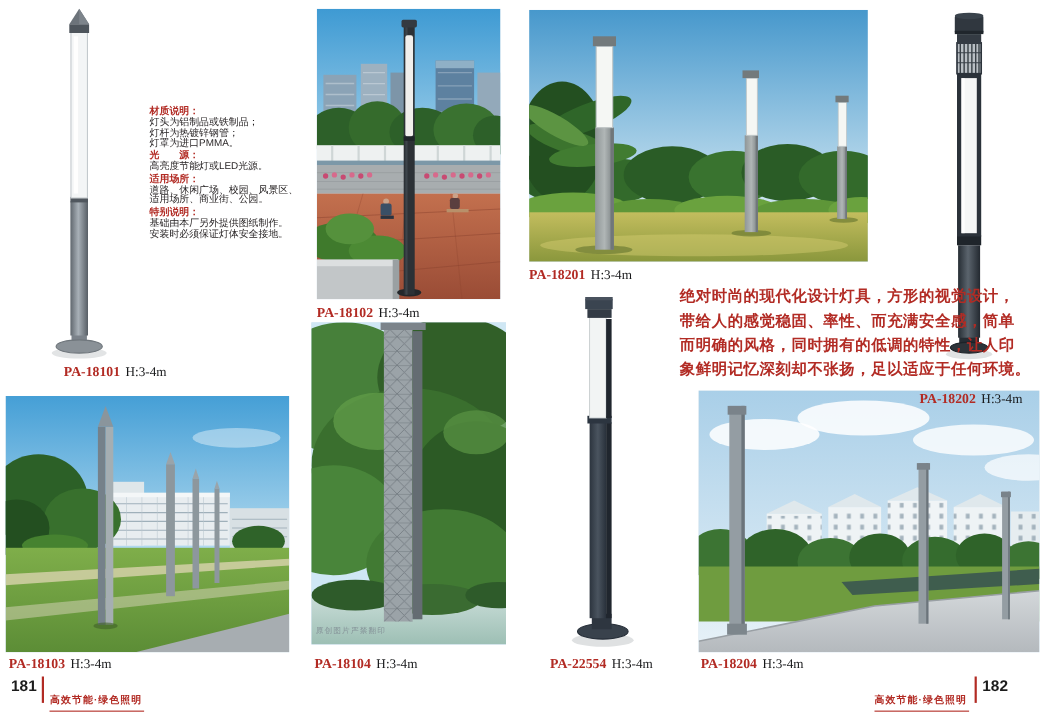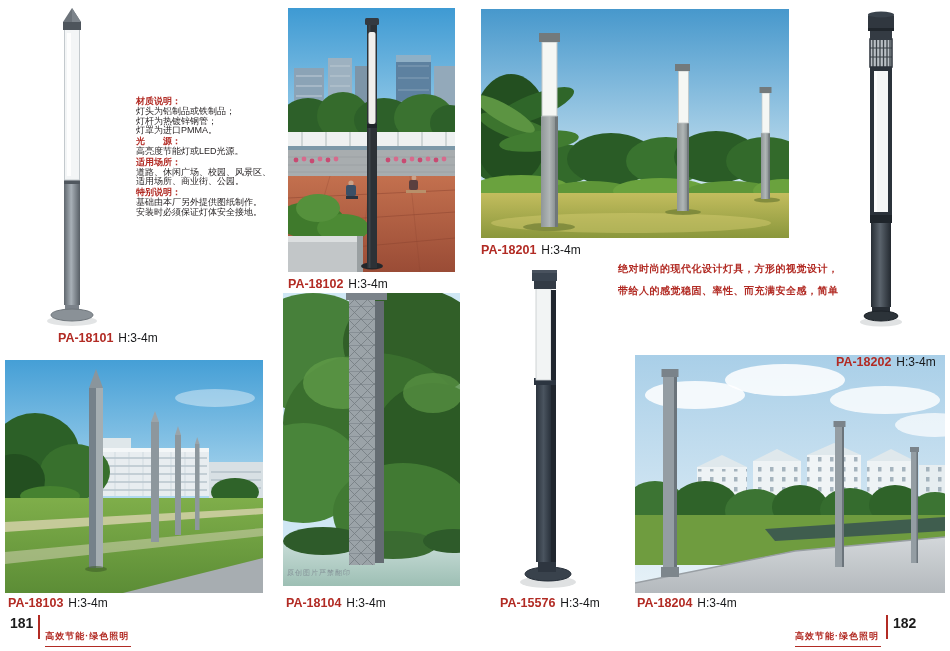--- a/index.html
+++ b/index.html
@@ -3,27 +3,27 @@
 <meta charset="utf-8">
 <style>
   :root{ --red:#b22b24; }
   html,body{margin:0;padding:0;background:#ffffff;}
   .page{position:relative;width:950px;height:651px;background:#fff;overflow:hidden;
         font-family:"Liberation Sans","DejaVu Sans",sans-serif;}
   .photo{position:absolute;overflow:hidden;background:#cfe2ee;}
   .photo svg{display:block;width:100%;height:100%;}
   .lamp{position:absolute;}
   .lamp svg{display:block;width:100%;height:100%;}
-  .label{position:absolute;white-space:nowrap;font-size:12.5px;}
+  .label{position:absolute;white-space:nowrap;font-size:12.5px;font-family:Liberation Serif, serif;}
   .label .code{color:var(--red);font-weight:700;margin-right:5px;}
   .label .h{color:#17181a;font-weight:500;font-size:12px;}
   .spec{position:absolute;width:172px;font-size:9px;line-height:9.8px;color:#231f20;}
   .spec .shead{color:var(--red);font-weight:700;margin-top:1px;}
-  .desc{position:absolute;color:var(--red);font-size:10px;line-height:22px;
-        font-weight:600;letter-spacing:.5px;white-space:nowrap;font-family:Liberation Serif, serif;}
+  .desc{position:absolute;color:var(--red);font-size:14px;line-height:22px;
+        font-weight:600;letter-spacing:.5px;white-space:nowrap;}
   .footer{position:absolute;display:flex;align-items:flex-start;}
   .footer .pagenum{font-size:14px;font-weight:700;color:#1c1c1c;line-height:16px;}
   .footer .vbar{display:inline-block;width:2px;height:24px;background:var(--red);margin:0 5px;}
   .footer .slogan{font-size:9px;font-weight:700;color:var(--red);letter-spacing:1px;
                   border-bottom:1.5px solid var(--red);padding:3px 2px 3px 0;margin-top:12px;}
   .watermark{position:absolute;left:4px;bottom:8px;font-size:7px;color:#7f8a92;
              letter-spacing:1px;opacity:.85;}
 </style>
 </head>
 <body>
@@ -227,20 +227,22 @@
       <rect x="25" y="26" width="22" height="9" fill="#343b43"></rect>
       <rect x="23" y="9" width="26" height="17" rx="2" fill="#30373f"></rect>
       <ellipse cx="36" cy="9.5" rx="13" ry="3" fill="#3a434c"></ellipse>
       <rect x="23" y="23" width="26" height="3" fill="#20262c"></rect>
     </svg>
   </div>
 
   <div class="desc" style="left:618px;top:258px;">
     <div>绝对时尚的现代化设计灯具，方形的视觉设计，</div>
     <div>带给人的感觉稳固、率性、而充满安全感，简单</div>
+    <div>而明确的风格，同时拥有的低调的特性，让人印</div>
+    <div>象鲜明记忆深刻却不张扬，足以适应于任何环境。</div>
   </div>
 
   <div class="photo" style="left:5px;top:360px;width:258px;height:233px;">
     <svg viewBox="0 0 258 233" preserveAspectRatio="none">
       <defs>
         <linearGradient id="cSky" x1="0" y1="0" x2="0" y2="1">
           <stop offset="0" stop-color="#459fd6"></stop>
             <stop offset="1" stop-color="#b6dcf0"></stop>
         </linearGradient>
         <linearGradient id="cLawn" x1="0" y1="0" x2="0" y2="1">
@@ -429,21 +431,21 @@
   <div class="label" style="left:836px;top:331px;margin-top:24px;">
     <span class="code">PA-18202</span><span class="h">H:3-4m</span>
   </div>
   <div class="label" style="left:8px;top:596px;">
     <span class="code">PA-18103</span><span class="h">H:3-4m</span>
   </div>
   <div class="label" style="left:286px;top:596px;">
     <span class="code">PA-18104</span><span class="h">H:3-4m</span>
   </div>
   <div class="label" style="left:500px;top:596px;">
-    <span class="code">PA-15576</span><span class="h">H:3-4m</span>
+    <span class="code">PA-22554</span><span class="h">H:3-4m</span>
   </div>
   <div class="label" style="left:637px;top:596px;">
     <span class="code">PA-18204</span><span class="h">H:3-4m</span>
   </div>
 
   <div class="footer" style="left:10px;top:615px;">
     <span class="pagenum">181</span>
     <span class="vbar"></span>
     <span class="slogan">高效节能·绿色照明</span>
   </div>

